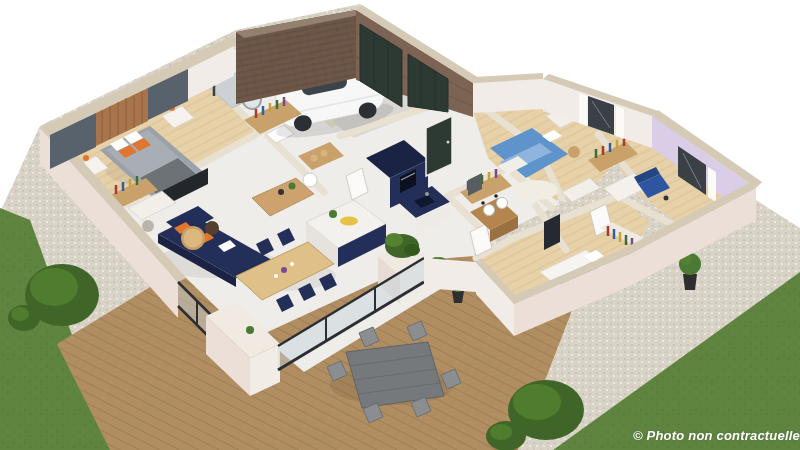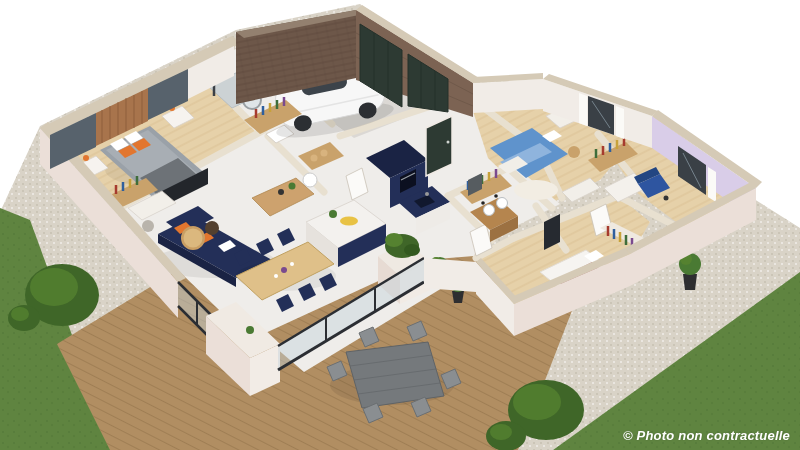--- a/index.html
+++ b/index.html
@@ -20,21 +20,21 @@
     --lawn:#5f8440; --lawnDark:#4e7334; --bush:#3f6628; --bushLight:#558230;
     --plantGreen:#4a7a33; --plantDark:#33591f;
     --windowDark:#3a4046; --curtain:#fbfaf7;
     --bookRed:#a63b2e; --bookBlue:#2f5f9e; --bookYellow:#c7a23a; --bookGreen:#3f6d3a; --bookPurple:#7a4a8e;
     --wallStroke:#e8e0d0;
   }
   html,body{margin:0;padding:0;background:#fff;}
   .stage{position:relative;width:800px;height:450px;background:var(--white);overflow:hidden;
          font-family:"Liberation Sans", sans-serif;}
   .stage svg{position:absolute;inset:0;}
-  .watermark{position:absolute;right:10px;bottom:7px;color:var(--white);
+  .watermark{position:absolute;right:0;bottom:7px;color:var(--white);
              font-size:13px;font-style:italic;font-weight:700;letter-spacing:.2px;
              text-shadow:0 0 2px rgba(0,0,0,.18);}
   .wall{stroke:var(--wallStroke);stroke-width:7;stroke-linecap:round;fill:none;}
   .door{fill:#fbfaf8;stroke:#c9c2b6;stroke-width:.8;}
   .bookline{stroke-width:2.5;}
 </style>
 </head>
 <body>
 
 <div class="stage">

